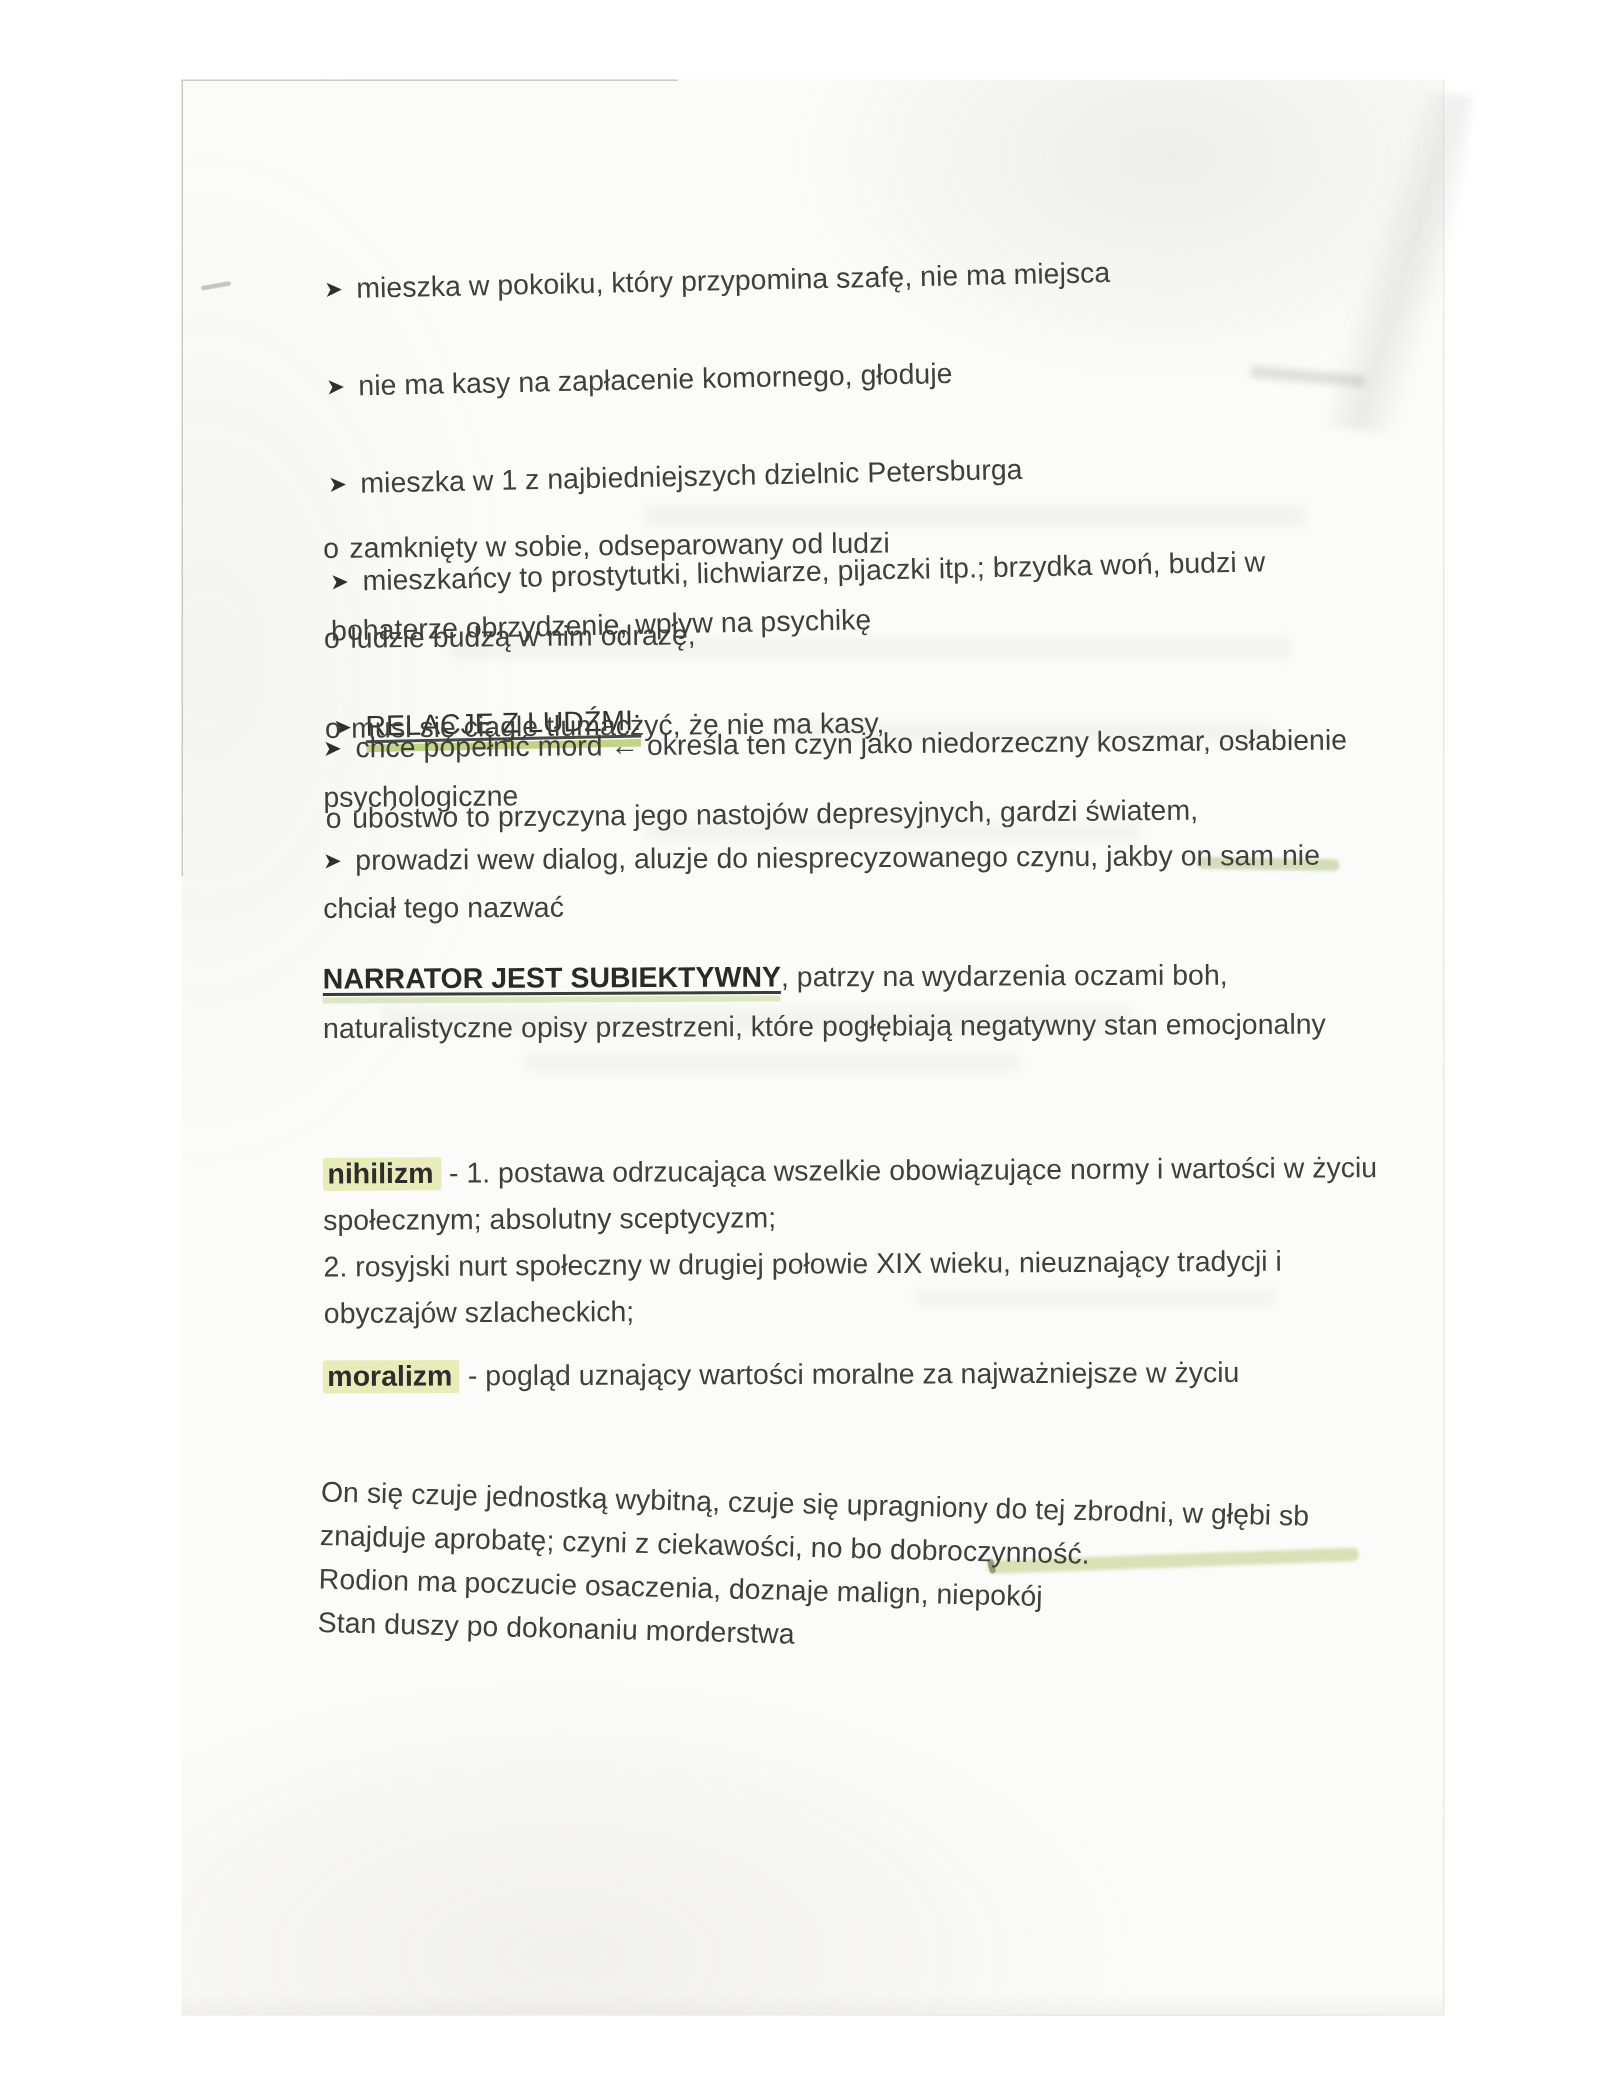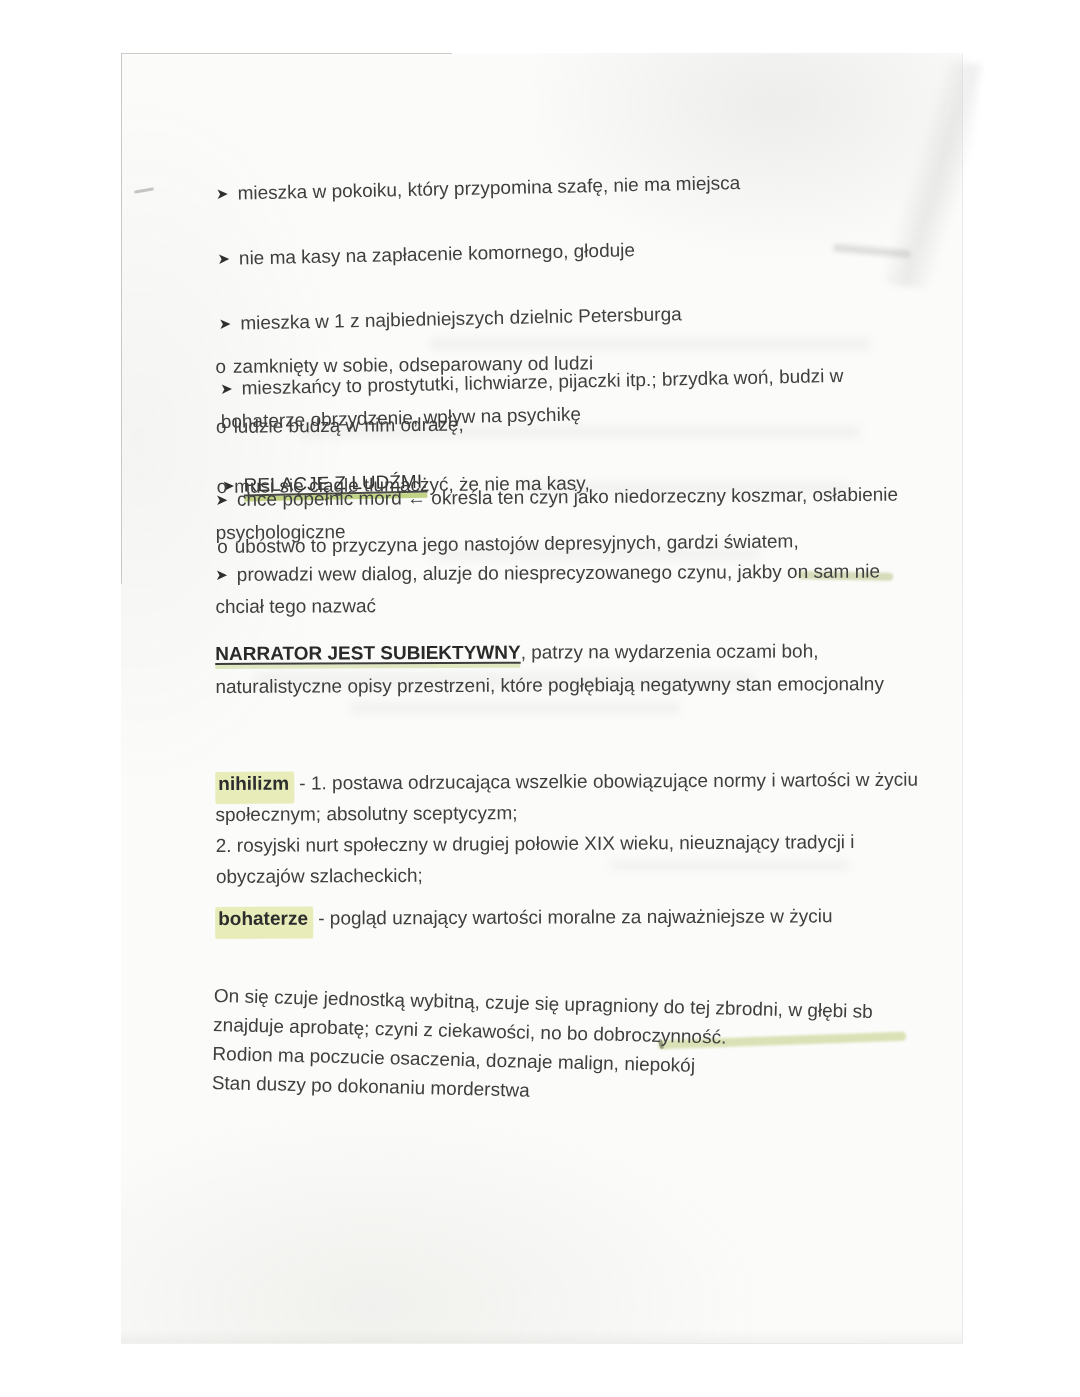--- a/index.html
+++ b/index.html
@@ -113,21 +113,21 @@
     text-underline-offset:3px;
     padding-bottom:5px;
     background-image:linear-gradient(rgba(169,195,85,0.35), rgba(169,195,85,0.35));
     background-size:100% 4px;
     background-position:0 100%;
     background-repeat:no-repeat;
   }
   .term{
     font-weight:bold;color:#2d2d2d;
     background:#e7ecb8;
-    padding:1px 5px 10px 3px;
+    padding:1px 5px 0 3px;
     border-radius:2px;
   }
 </style>
 </head>
 <body>
 
 <div class="scan">
   <div class="paper">
 
     <div class="edge-tl"></div>
@@ -180,21 +180,21 @@
     </div>
 
     <div class="block" id="b6">
       <span class="term">nihilizm</span><span> - 1. postawa odrzucająca wszelkie obowiązujące normy i wartości w życiu
 społecznym; absolutny sceptycyzm;
 2. rosyjski nurt społeczny w drugiej połowie XIX wieku, nieuznający tradycji i
 obyczajów szlacheckich;</span>
     </div>
 
     <div class="block" id="b7">
-      <span class="term">bohaterze</span><span> - pogląd uznający wartości moralne za najważniejsze w życiu</span>
+      <span class="term">moralizm</span><span> - pogląd uznający wartości moralne za najważniejsze w życiu</span>
     </div>
 
     <div class="block" id="b8">
       <span>On się czuje jednostką wybitną, czuje się upragniony do tej zbrodni, w głębi sb
 znajduje aprobatę; czyni z ciekawości, no bo dobroczynność.
 Rodion ma poczucie osaczenia, doznaje malign, niepokój
 Stan duszy po dokonaniu morderstwa</span>
     </div>
 
   </div>

